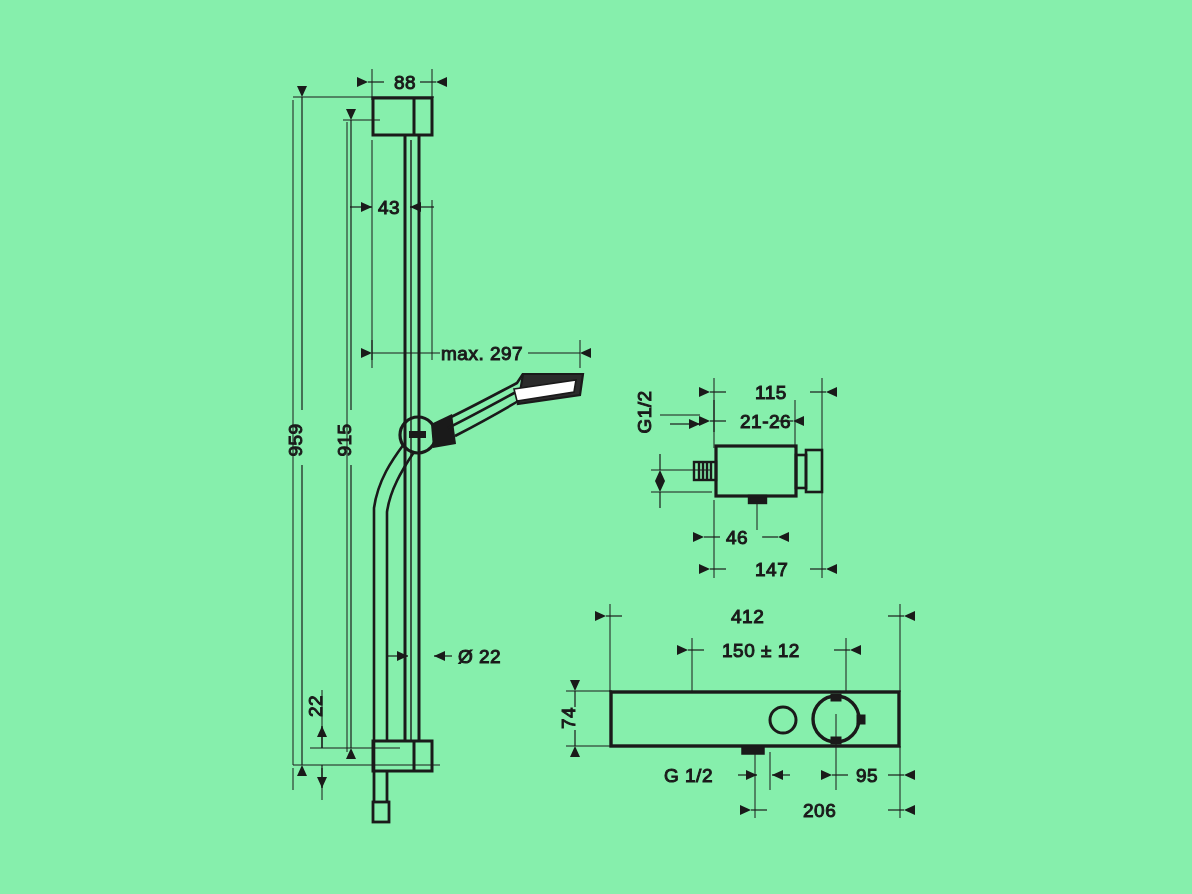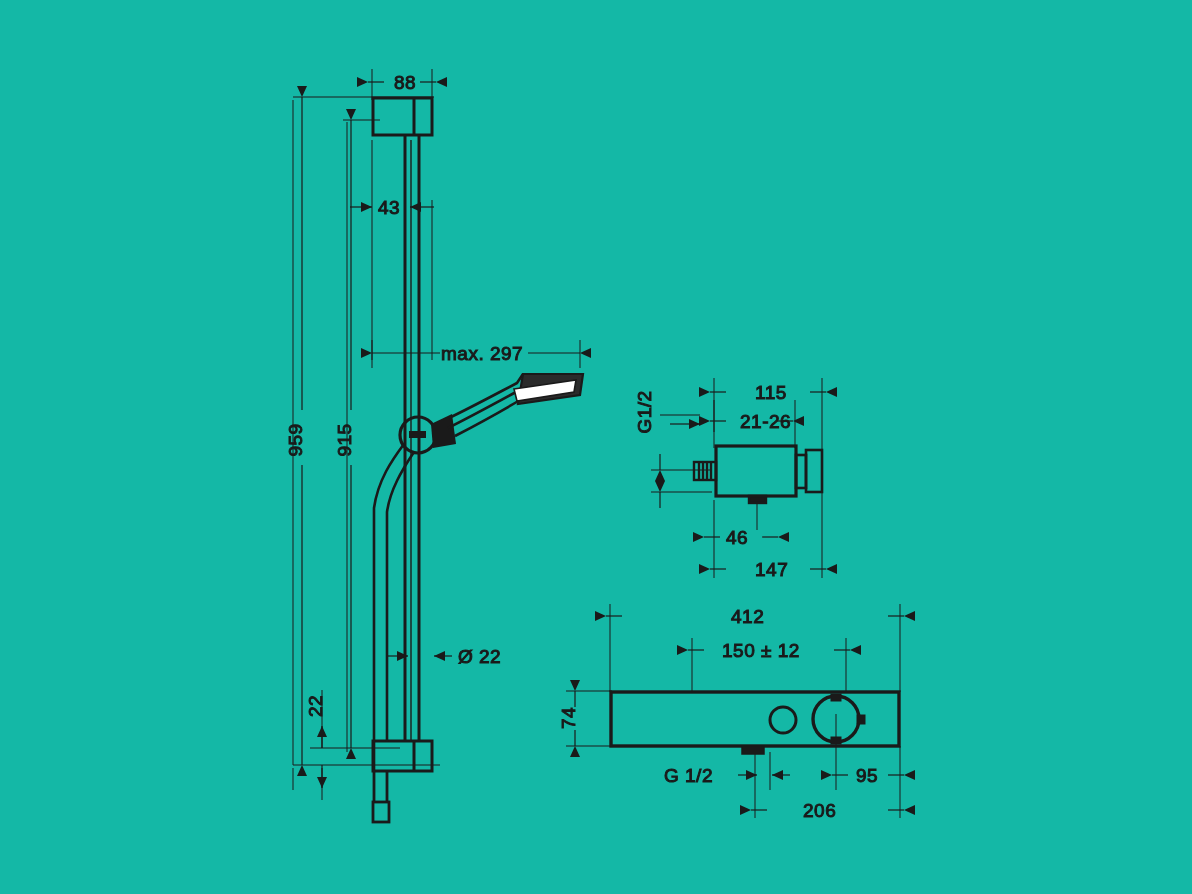--- a/index.html
+++ b/index.html
@@ -10,21 +10,21 @@
   body {
     width: 1192px;
     height: 894px;
     font-family: "Liberation Sans", sans-serif;
     overflow: hidden;
   }
   #sheet {
     position: relative;
     width: 1192px;
     height: 894px;
-    background: #14b8a6;
+    background: #86efac;
   }
   svg#drawing {
     position: absolute;
     left: 0;
     top: 0;
     width: 1192px;
     height: 894px;
     display: block;
   }
   .dim-text {

